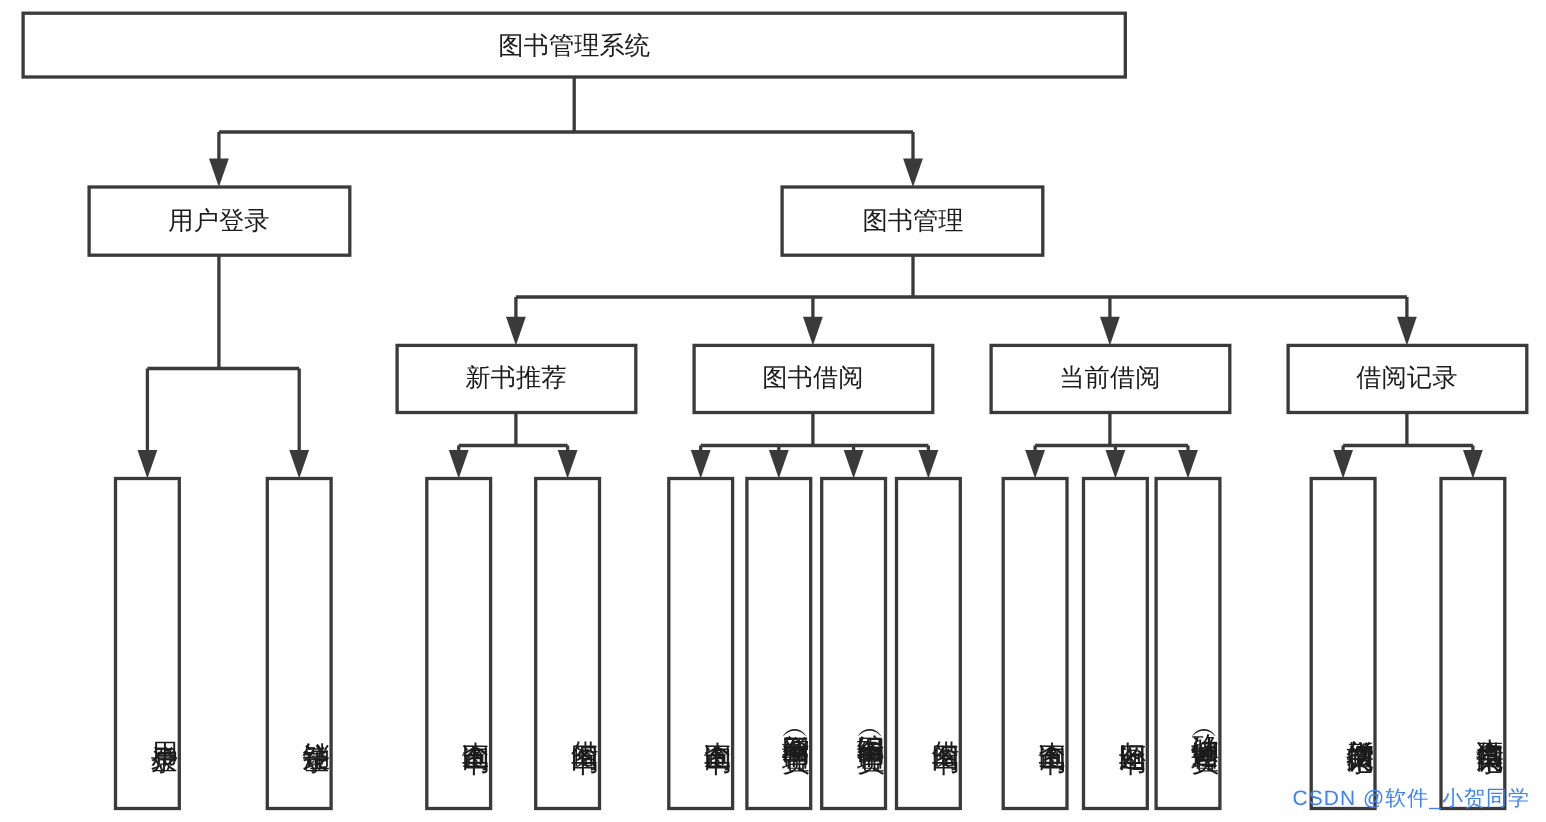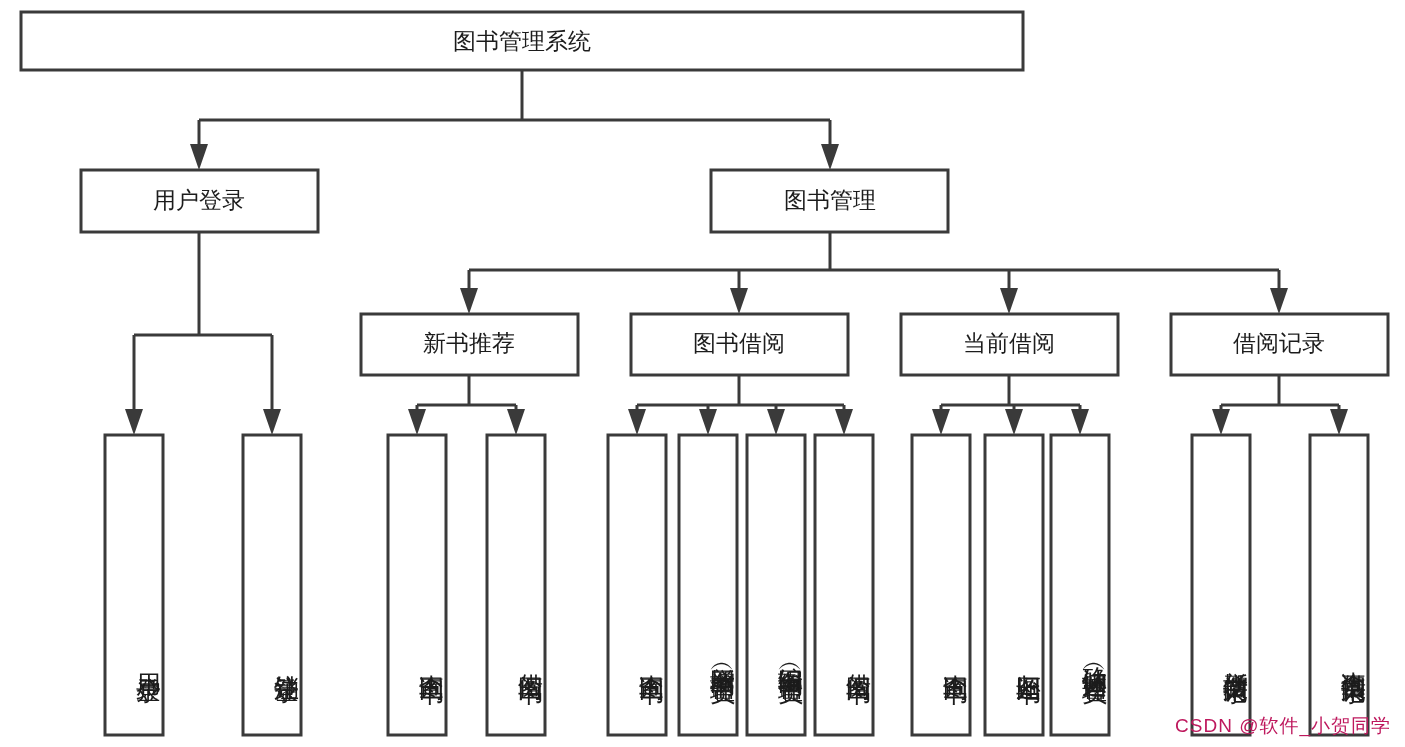--- a/index.html
+++ b/index.html
@@ -60,21 +60,21 @@
     white-space: nowrap;
     pointer-events: none;
     user-select: none;
   }
   .watermark {
     position: absolute;
     right: 14px;
     bottom: 8px;
     font-family: "Liberation Sans", "DejaVu Sans", sans-serif;
     font-size: 19px;
-    color: #be185d;
+    color: #3b82f6;
     letter-spacing: 1px;
     white-space: nowrap;
     user-select: none;
   }
 </style>
 </head>
 <body>
 
 <div id="diagram-root">
 

